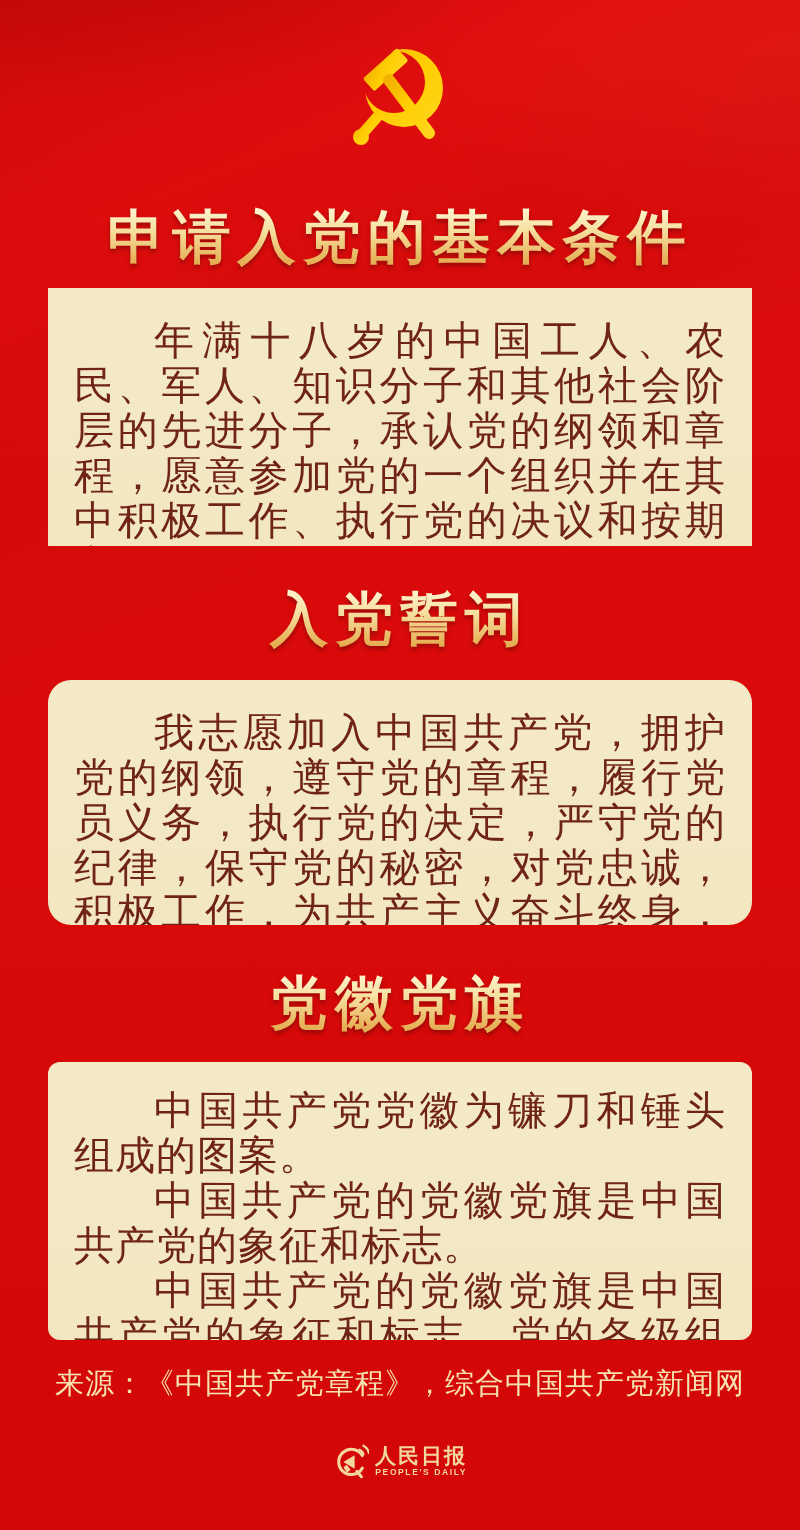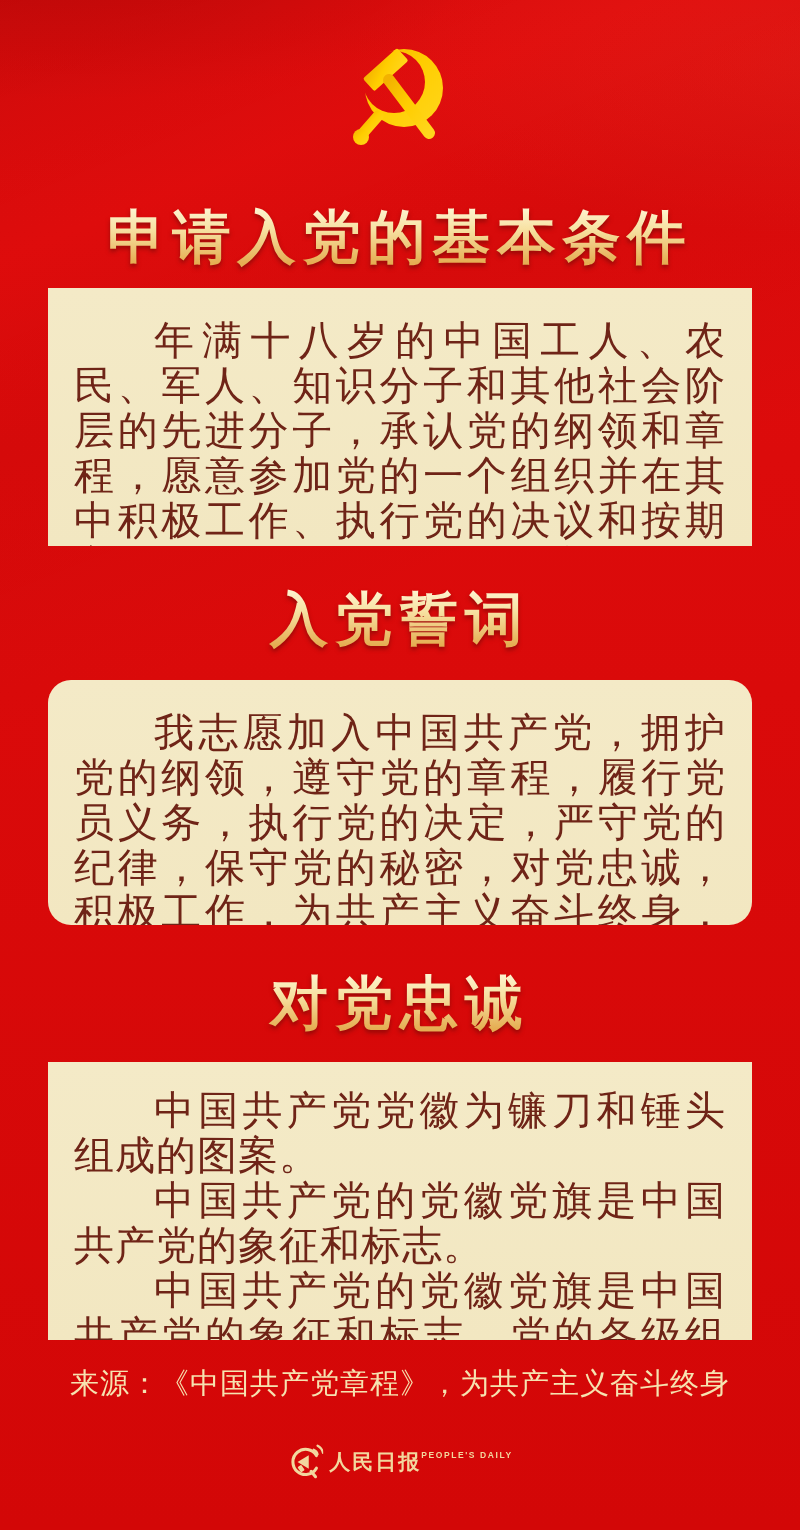--- a/index.html
+++ b/index.html
@@ -42,21 +42,21 @@
   
   .card{
     position:absolute;left:48px;width:704px;
     box-sizing:border-box;
     background:linear-gradient(180deg,#f4eac7 0%,#f2e7c1 100%);
     padding:30px 26px 0 26px;
     overflow:hidden;
   }
   .card-1{top:288px;height:258px;}
   .card-2{top:680px;height:245px;border-radius:23px;}
-  .card-3{top:1062px;height:278px;padding-top:26px;}
+  .card-3{top:1062px;height:278px;padding-top:26px;border-radius:12px;}
   .card p{
     margin:0;
     text-indent:2em;
     font-size:40px;line-height:45px;
     letter-spacing:1px;
     color:#6f2417;
     text-align:justify;
   }
   
   .source-line{
@@ -66,21 +66,21 @@
     letter-spacing:1px;
     color:#f6e3b0;
     white-space:nowrap;
   }
   .brand{
     position:absolute;top:1442px;left:50%;
     transform:translateX(-50%);
     display:flex;align-items:center;gap:6px;
   }
   .brand-icon{width:36px;height:38px;flex:0 0 auto;}
-  .brand-text{display:flex;}
+  .brand-text{display:flex;flex-direction:column;}
   .brand-cn{
     font-size:21px;line-height:23px;font-weight:700;
     letter-spacing:2px;color:#f2d79e;white-space:nowrap;
   }
   .brand-en{
     font-size:8.5px;line-height:11px;font-weight:700;
     letter-spacing:1.6px;color:#f2d79e;white-space:nowrap;text-align:right;
   }
 </style>
 </head>
@@ -114,28 +114,28 @@
   <div class="section-title title-1">申请入党的基本条件</div>
   <div class="card card-1">
     <p>年满十八岁的中国工人、农民、军人、知识分子和其他社会阶层的先进分子，承认党的纲领和章程，愿意参加党的一个组织并在其中积极工作、执行党的决议和按期交纳党费的，可以申请加入中国共产党。</p>
   </div>
 
   <div class="section-title title-2">入党誓词</div>
   <div class="card card-2">
     <p>我志愿加入中国共产党，拥护党的纲领，遵守党的章程，履行党员义务，执行党的决定，严守党的纪律，保守党的秘密，对党忠诚，积极工作，为共产主义奋斗终身，随时准备为党和人民牺牲一切，永不叛党。</p>
   </div>
 
-  <div class="section-title title-3">对党忠诚</div>
+  <div class="section-title title-3">党徽党旗</div>
   <div class="card card-3">
     <p>中国共产党党徽为镰刀和锤头组成的图案。</p>
     <p>中国共产党的党徽党旗是中国共产党的象征和标志。</p>
     <p>中国共产党的党徽党旗是中国共产党的象征和标志。党的各级组织和每一个党员都要维护党徽党旗的尊严。要按照规定制作和使用党徽党旗。</p>
   </div>
 
-  <div class="source-line">来源：《中国共产党章程》，为共产主义奋斗终身</div>
+  <div class="source-line">来源：《中国共产党章程》，综合中国共产党新闻网</div>
 
   <div class="brand">
     <svg class="brand-icon" viewBox="0 0 40 42" xmlns="http://www.w3.org/2000/svg" aria-hidden="true">
       <g stroke="#f2d79e" fill="none" stroke-width="3.4" stroke-linecap="round">
         <path d="M32.5 29 A 14 14 0 1 1 32.5 15"></path>
         <path d="M26.5 32.5 L31.5 38.5"></path>
       </g>
       <g stroke="#f2d79e" fill="none" stroke-width="2.6" stroke-linecap="round">
         <path d="M29.5 8.5 a7 7 0 0 1 4.2 5"></path>
         <path d="M33.8 4 a11.5 11.5 0 0 1 6 7.8"></path>

